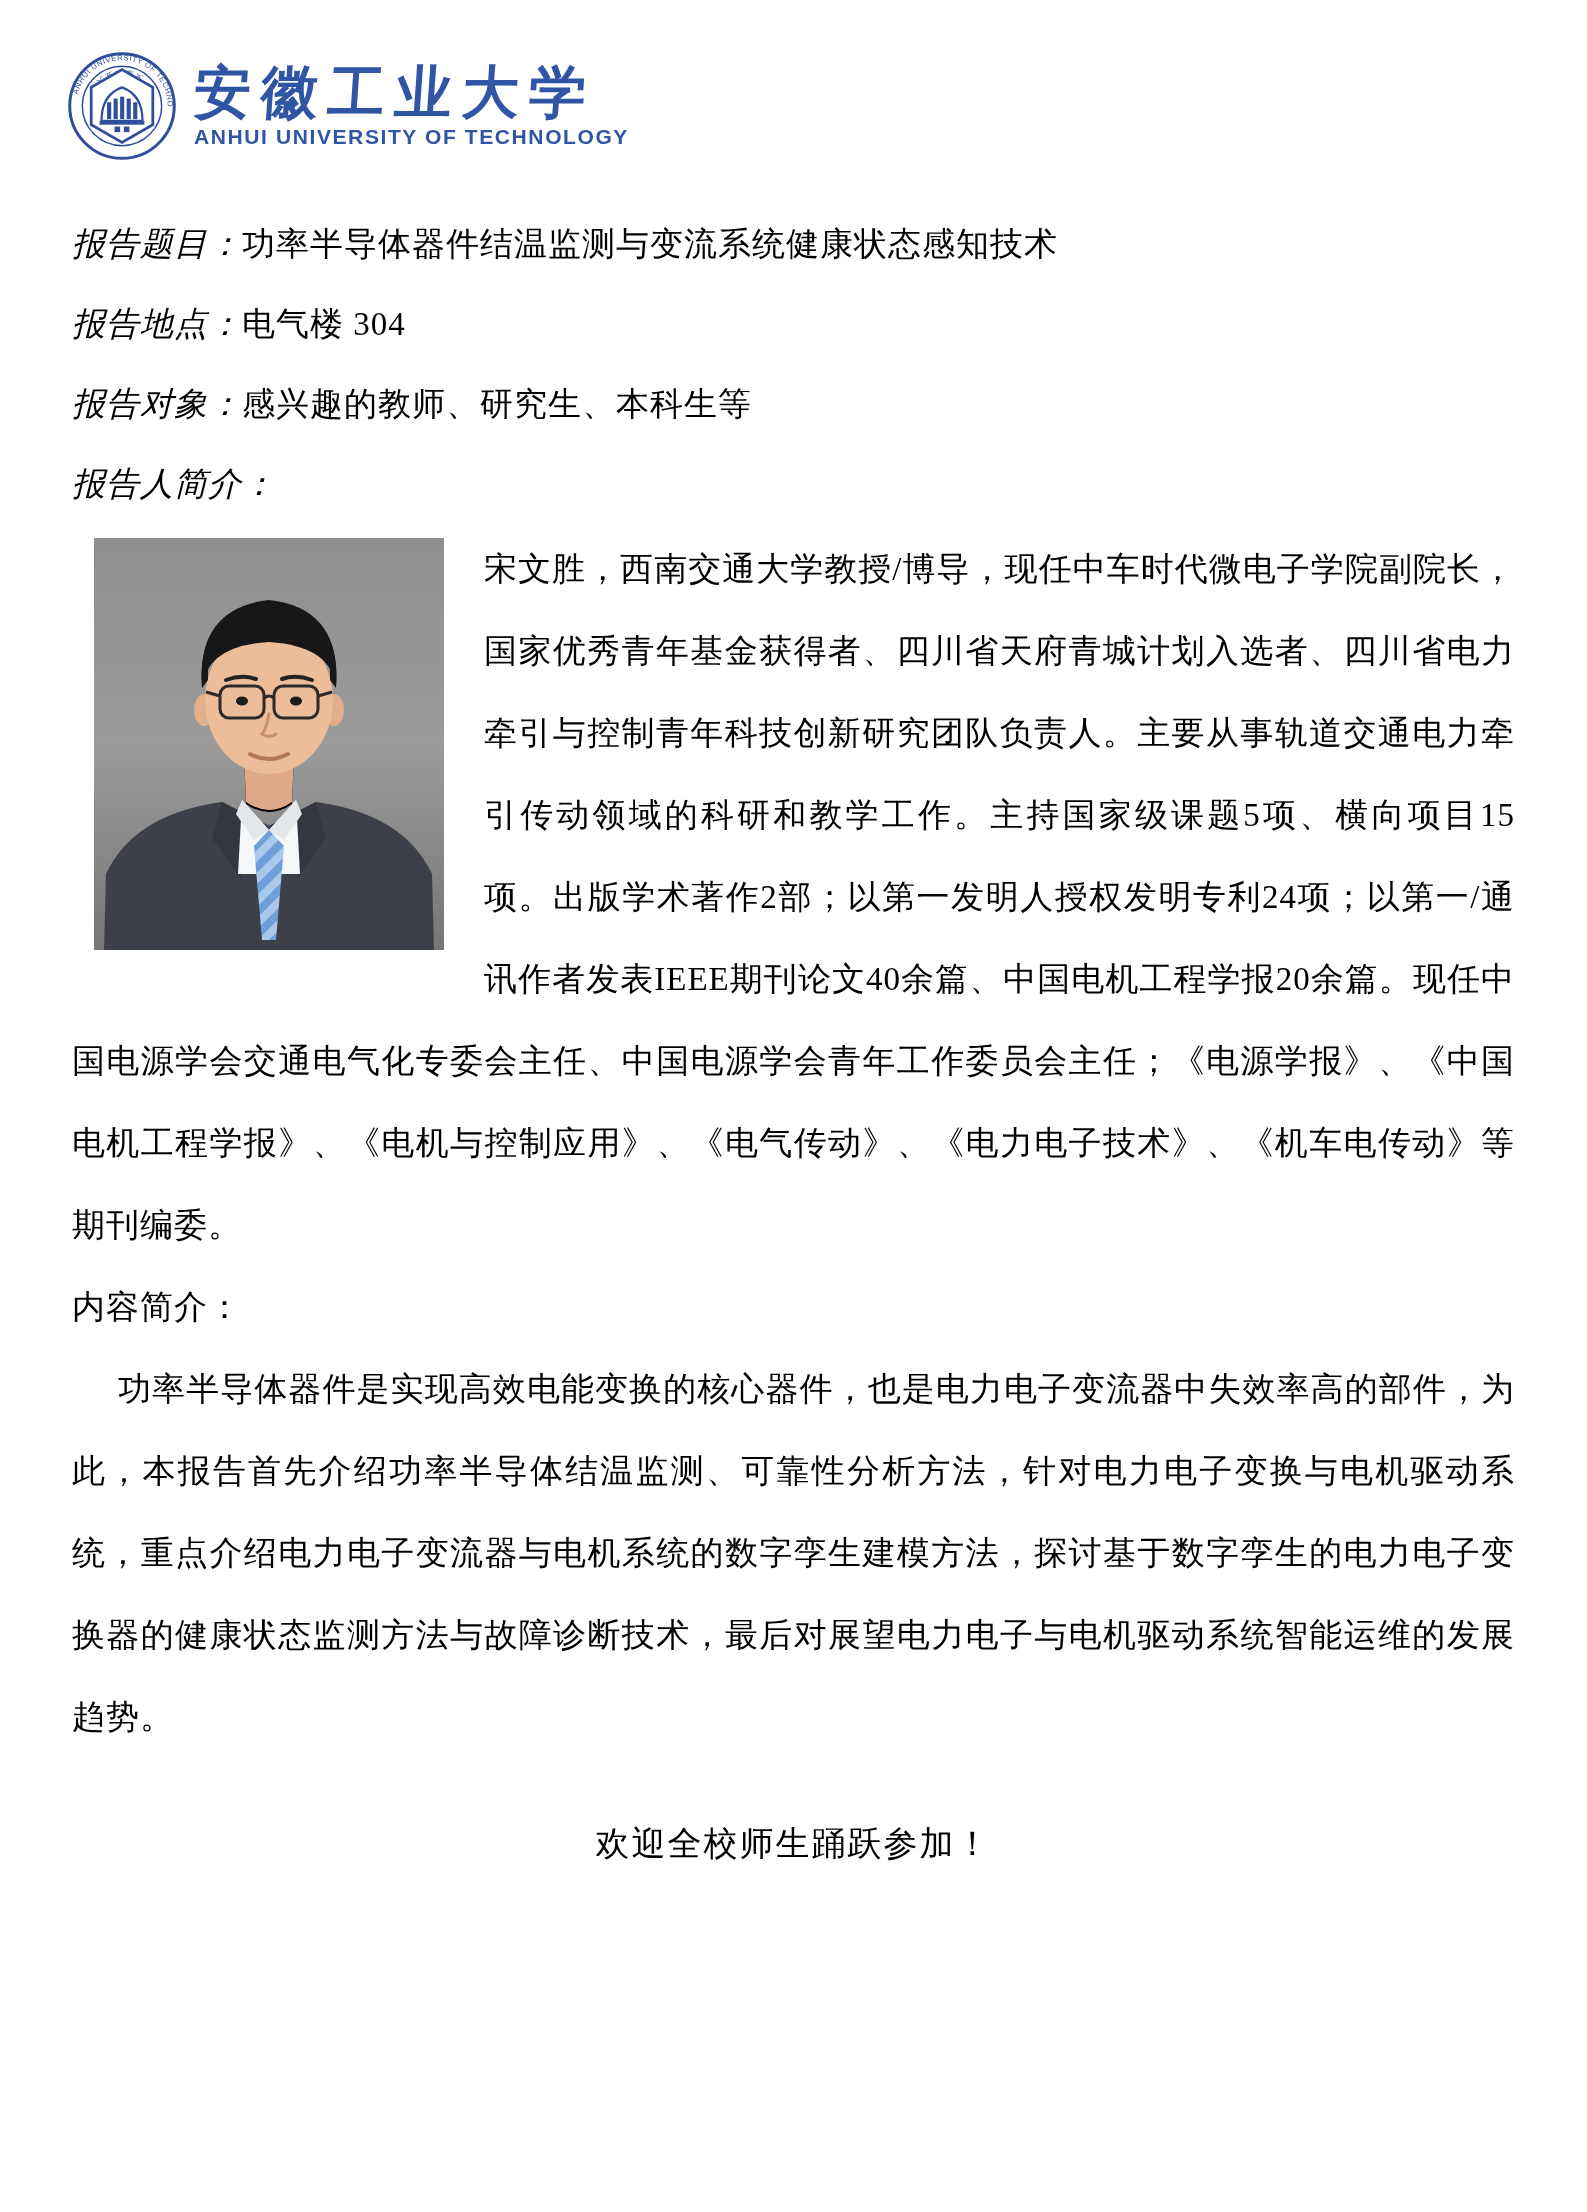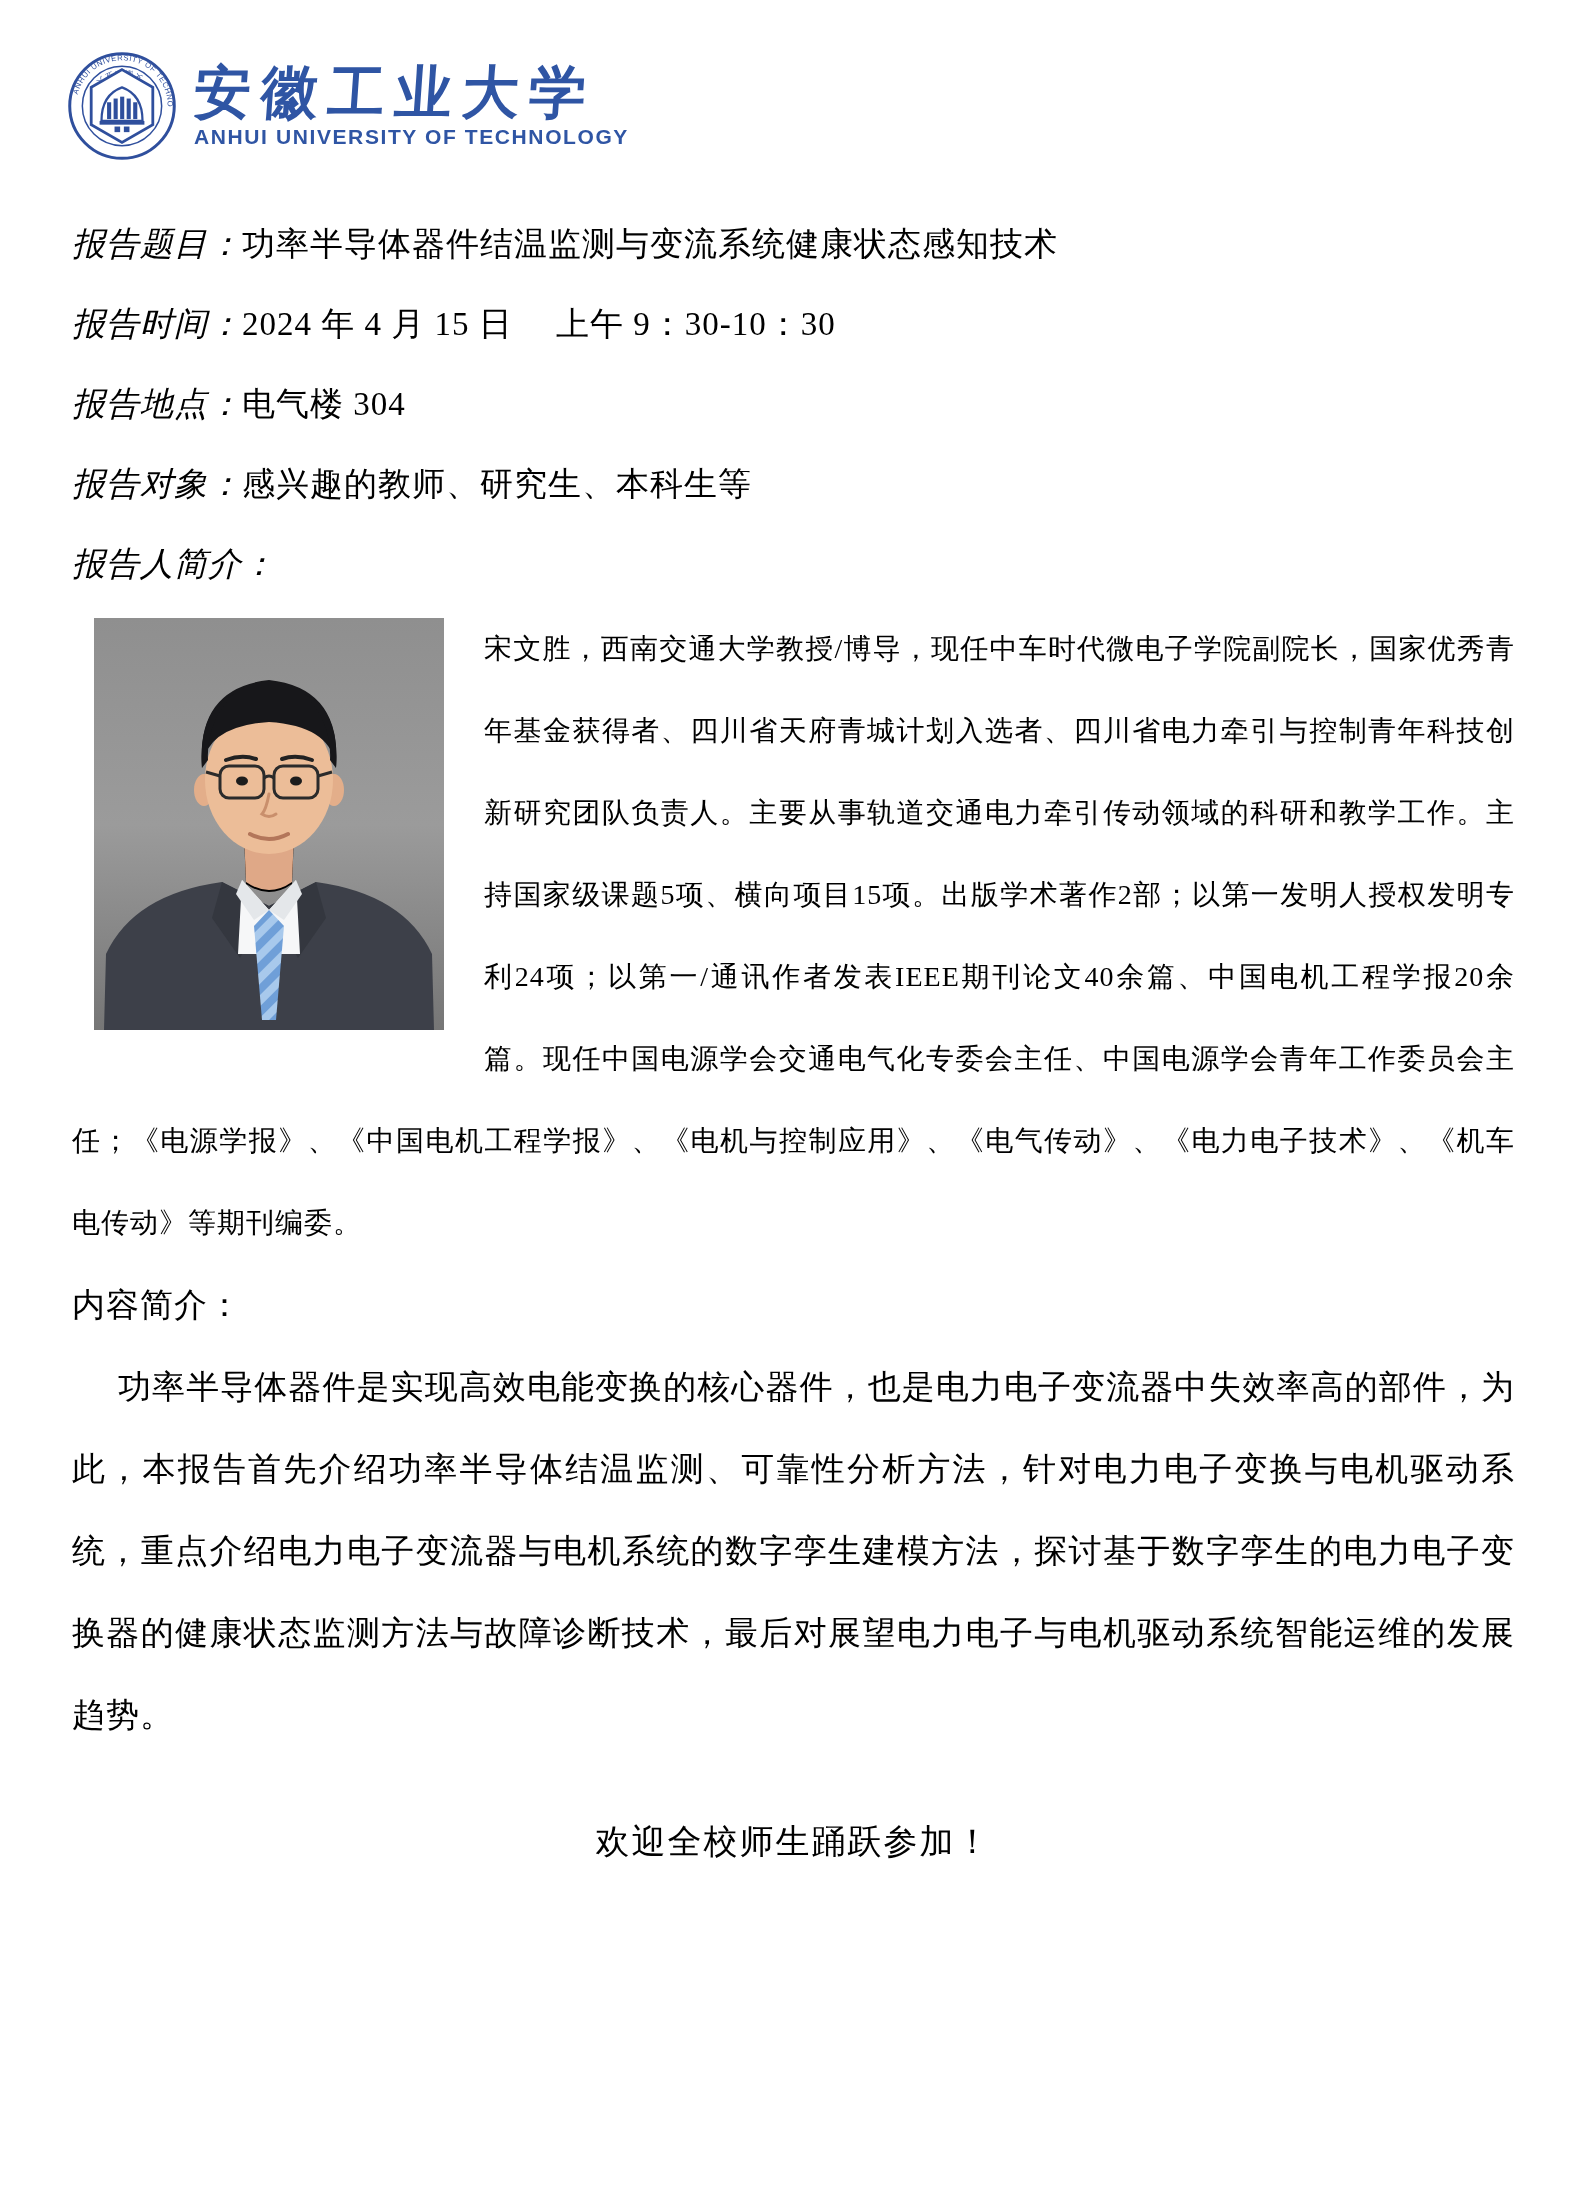--- a/index.html
+++ b/index.html
@@ -28,21 +28,21 @@
     font-size:21px; line-height:26px; color:#2f55a4;
     letter-spacing:1.6px; font-weight:bold;
     font-family:"Liberation Sans","DejaVu Sans",sans-serif;
   }
   
   .info { margin-top:34px; font-size:33px; }
   .info-row { line-height:80px; white-space:nowrap; }
   .info-row .lbl { letter-spacing:1px;font-style:italic; }
   .info-row .val { letter-spacing:1px; }
   
-  .bio-section { margin-top:4px; font-size:28px; }
+  .bio-section { margin-top:4px; font-size:33px; }
   .photo {
     float:left; width:350px; height:412px;
     margin:10px 40px 8px 22px;
   }
   .photo svg { width:100%; height:100%; display:block; }
   .bio-text {
     margin:0; text-align:justify; line-height:82px; letter-spacing:1px;
   }
   .clear { clear:both; }
   
@@ -95,23 +95,20 @@
     </div>
     <div class="brand-block">
       <div class="brand-cn">安徽工业大学</div>
       <div class="brand-en">ANHUI UNIVERSITY OF TECHNOLOGY</div>
     </div>
   </div>
 
   <div class="info">
     <div class="info-row">
       <span class="lbl">报告题目：</span><span class="val">功率半导体器件结温监测与变流系统健康状态感知技术</span>
-    </div>
-    <div class="info-row">
-      <span class="lbl">报告时间：</span><span class="val">2024 年 4 月 15 日　 上午 9：30-10：30</span>
     </div>
     <div class="info-row">
       <span class="lbl">报告地点：</span><span class="val">电气楼 304</span>
     </div>
     <div class="info-row">
       <span class="lbl">报告对象：</span><span class="val">感兴趣的教师、研究生、本科生等</span>
     </div>
     <div class="info-row">
       <span class="lbl">报告人简介：</span><span class="val"></span>
     </div>

